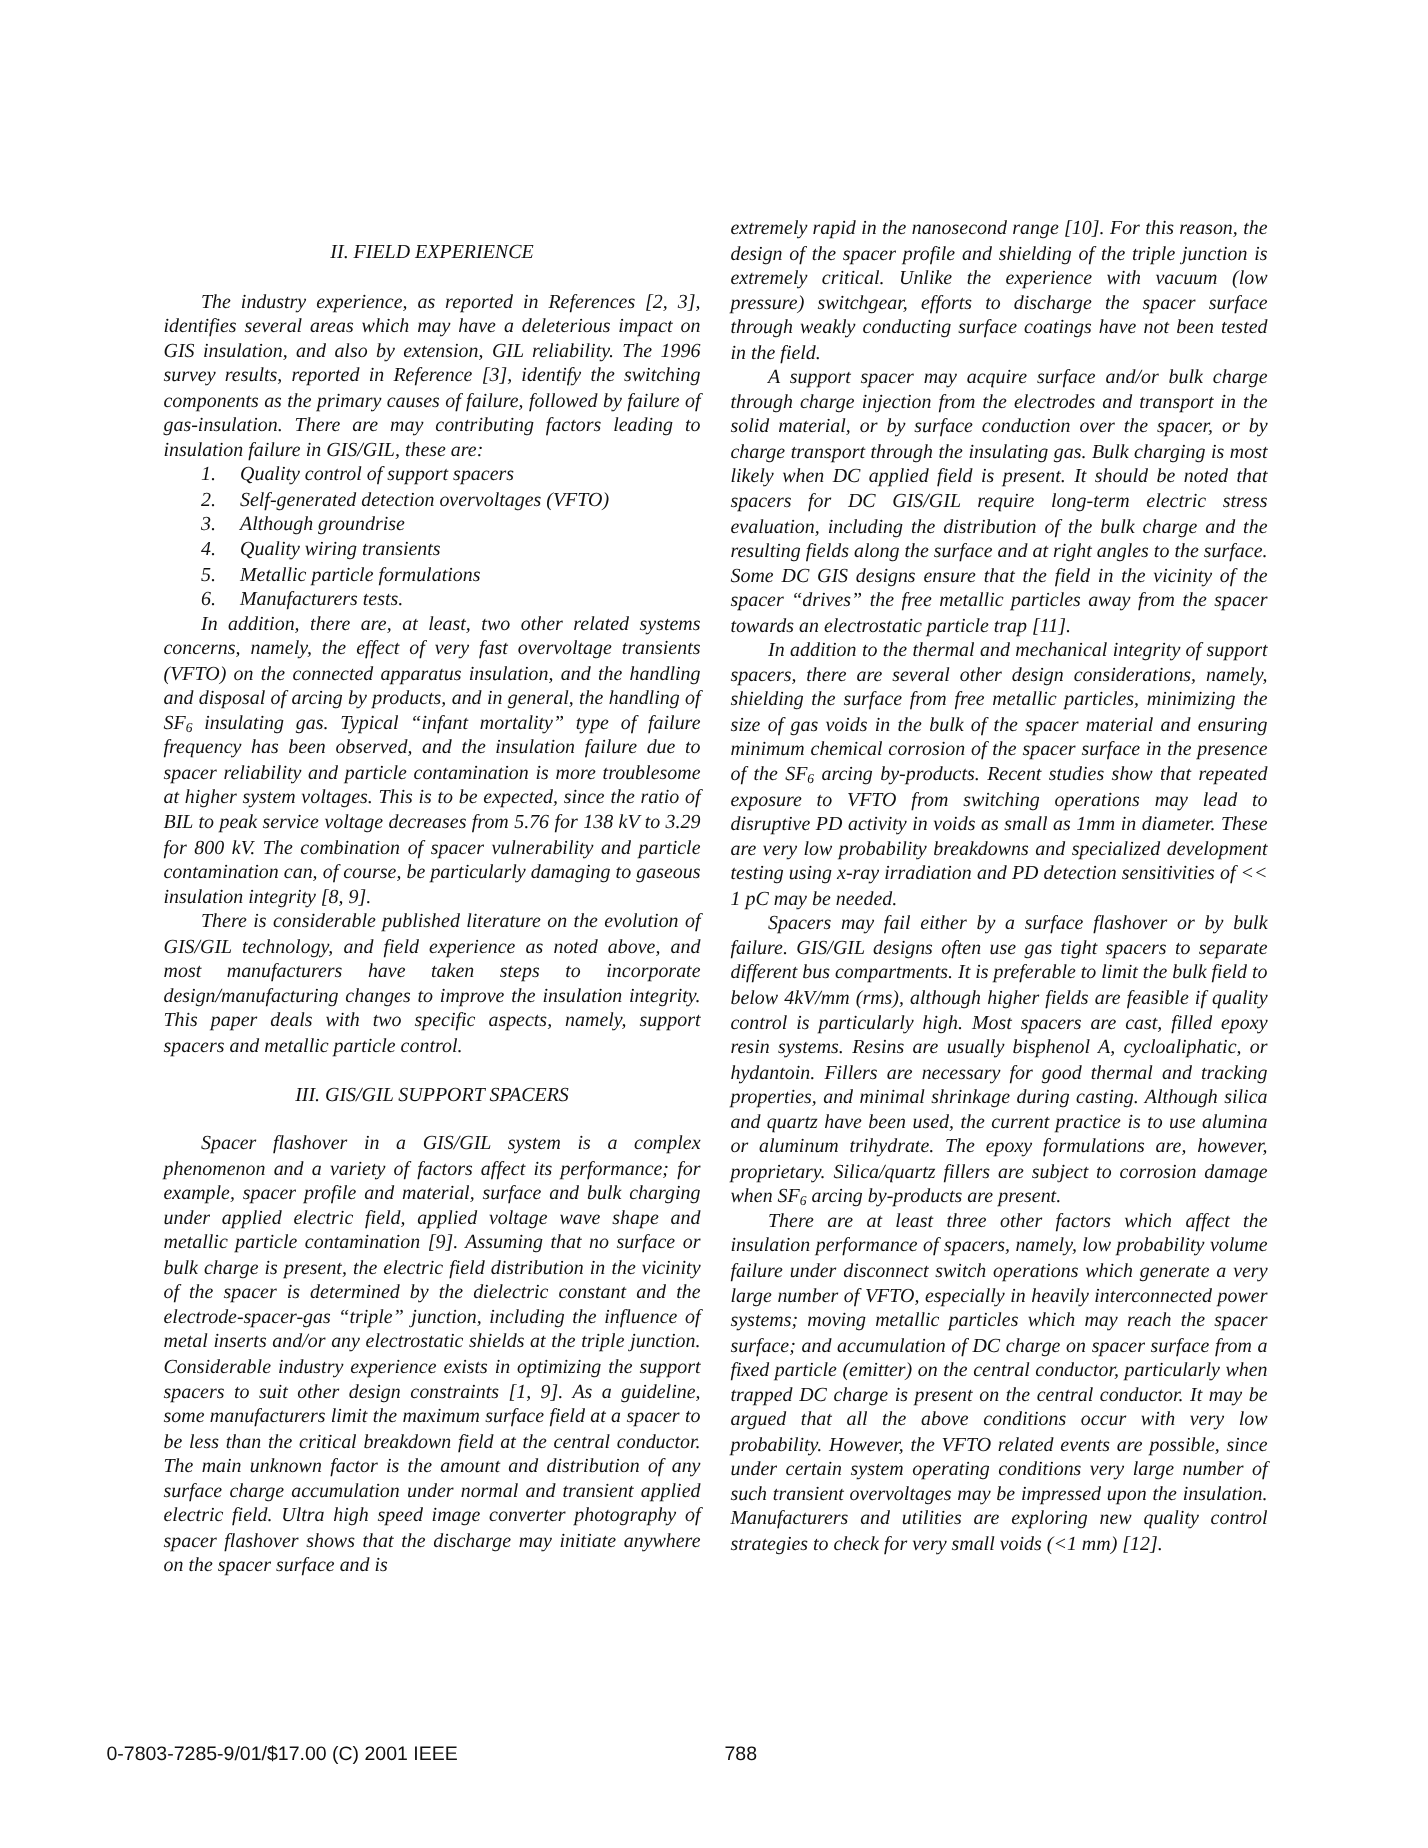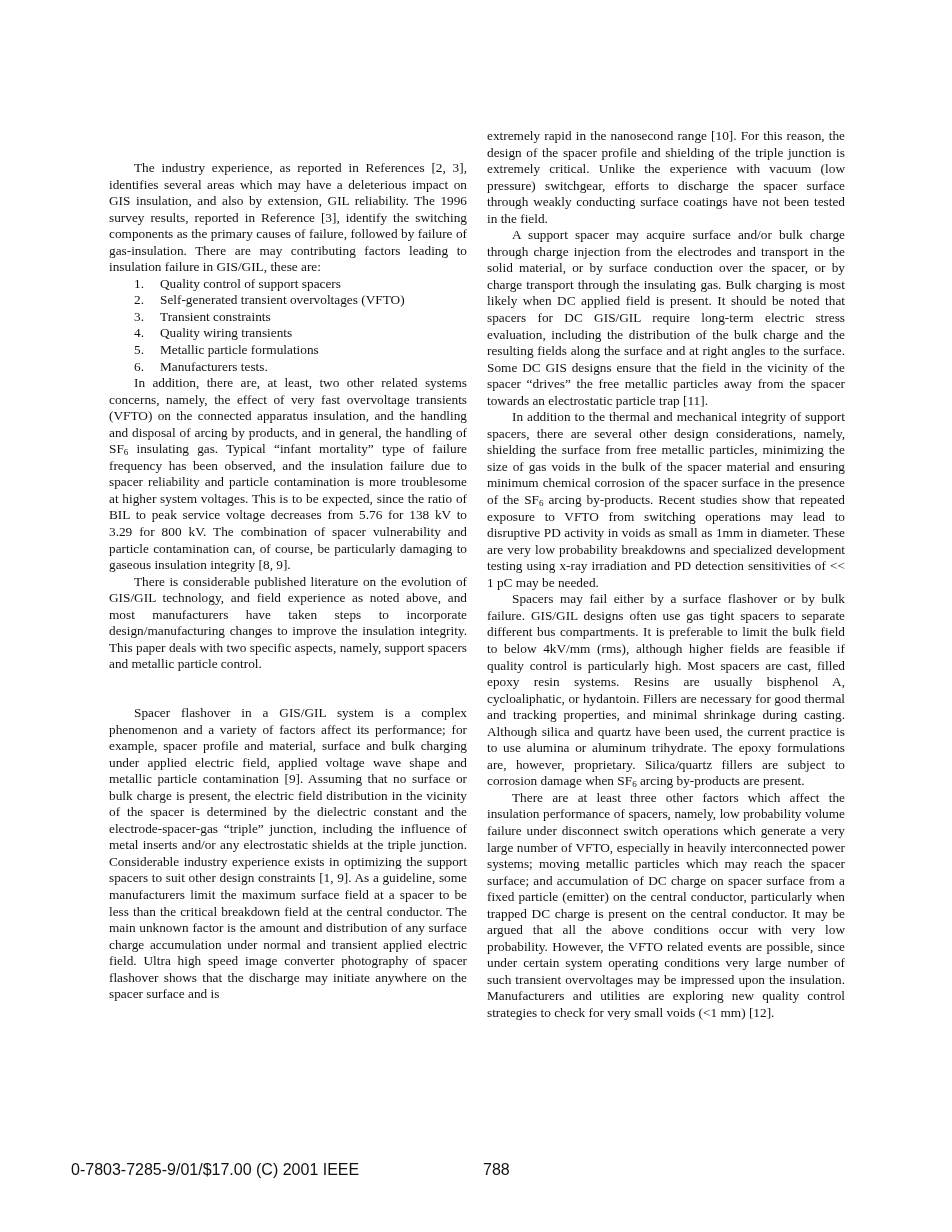--- a/index.html
+++ b/index.html
@@ -1,52 +1,54 @@
 <!DOCTYPE html>
 <html><head>
 <meta charset="utf-8">
 <style>
   html, body { margin: 0; padding: 0; background: #ffffff; }
   body { width: 952px; height: 1232px; position: relative; overflow: hidden; color: #111; }
   .page { position: absolute; left: 0; top: 0; width: 952px; height: 1232px; }
-  .col { position: absolute; top: 128px; width: 358px; font-family: "Liberation Serif", serif; font-size: 13.3px; line-height: 16.55px; }
+  .col { position: absolute; top: 144px; width: 358px; font-family: "Liberation Serif", serif; font-size: 13.3px; line-height: 16.55px; font-style: italic; }
   .col-left { left: 109px; }
   .col-right { left: 487px; }
   .heading { text-align: center; margin: 0; font-size: 13.3px; font-weight: normal; }
   .p { margin: 0; text-align: justify; text-indent: 25px; hyphens: none; }
   .p.noindent { text-indent: 0; }
   .list { margin: 0; padding: 0; list-style: none; }
   .list li { position: relative; padding-left: 51px; }
   .list .num { position: absolute; left: 25px; }
   sub { font-size: 9px; line-height: 0; vertical-align: -2px; }
   .gap-md { height: 16px; }
-  .footer { position: absolute; top: 1161px; font-family: "Liberation Sans", sans-serif; font-size: 16px; }
+  .footer { position: absolute; top: 1161px; font-family: "Liberation Sans", sans-serif; font-size: 13px; }
   .footer-left { left: 71px; }
   .footer-right { left: 466px; margin-left: 17px; }
 </style>
 </head>
 <body>
 
 <div class="page">
 
   <div class="col col-left">
     <div style="height:16px"></div>
+    <h2 class="heading">II. FIELD EXPERIENCE</h2>
     <div class="gap-md"></div>
     <p class="p">The industry experience, as reported in References [2, 3], identifies several areas which may have a deleterious impact on GIS insulation, and also by extension, GIL reliability. The 1996 survey results, reported in Reference [3], identify the switching components as the primary causes of failure, followed by failure of gas-insulation. There are may contributing factors leading to insulation failure in GIS/GIL, these are:</p>
     <ul class="list">
       <li><span class="num">1.</span><span>Quality control of support spacers</span></li>
-      <li><span class="num">2.</span><span>Self-generated transient overvoltages (VFTO)</span></li>
-      <li><span class="num">3.</span><span>Transient constraints</span></li>
+      <li><span class="num">2.</span><span>Self-generated detection overvoltages (VFTO)</span></li>
+      <li><span class="num">3.</span><span>Although groundrise</span></li>
       <li><span class="num">4.</span><span>Quality wiring transients</span></li>
       <li><span class="num">5.</span><span>Metallic particle formulations</span></li>
       <li><span class="num">6.</span><span>Manufacturers tests.</span></li>
     </ul>
     <p class="p"><span>In addition, there are, at least, two other related systems concerns, namely, the effect of very fast overvoltage transients (VFTO) on the connected apparatus insulation, and the handling and disposal of arcing by products, and in general, the handling of SF</span><sub>6</sub><span> insulating gas. Typical “infant mortality” type of failure frequency has been observed, and the insulation failure due to spacer reliability and particle contamination is more troublesome at higher system voltages. This is to be expected, since the ratio of BIL to peak service voltage decreases from 5.76 for 138 kV to 3.29 for 800 kV. The combination of spacer vulnerability and particle contamination can, of course, be particularly damaging to gaseous insulation integrity [8, 9].</span></p>
     <p class="p">There is considerable published literature on the evolution of GIS/GIL technology, and field experience as noted above, and most manufacturers have taken steps to incorporate design/manufacturing changes to improve the insulation integrity. This paper deals with two specific aspects, namely, support spacers and metallic particle control.</p>
     <div class="gap-md"></div>
+    <h2 class="heading">III. GIS/GIL SUPPORT SPACERS</h2>
     <div class="gap-md"></div>
     <p class="p">Spacer flashover in a GIS/GIL system is a complex phenomenon and a variety of factors affect its performance; for example, spacer profile and material, surface and bulk charging under applied electric field, applied voltage wave shape and metallic particle contamination [9]. Assuming that no surface or bulk charge is present, the electric field distribution in the vicinity of the spacer is determined by the dielectric constant and the electrode-spacer-gas “triple” junction, including the influence of metal inserts and/or any electrostatic shields at the triple junction. Considerable industry experience exists in optimizing the support spacers to suit other design constraints [1, 9]. As a guideline, some manufacturers limit the maximum surface field at a spacer to be less than the critical breakdown field at the central conductor. The main unknown factor is the amount and distribution of any surface charge accumulation under normal and transient applied electric field. Ultra high speed image converter photography of spacer flashover shows that the discharge may initiate anywhere on the spacer surface and is</p>
   </div>
 
   <div class="col col-right">
     <p class="p noindent">extremely rapid in the nanosecond range [10].  For this reason, the design of the spacer profile and shielding of the triple junction is extremely critical. Unlike the experience with vacuum (low pressure) switchgear, efforts to discharge the spacer surface through weakly conducting surface coatings have not been tested in the field.</p>
     <p class="p">A support spacer may acquire surface and/or bulk charge through charge injection from the electrodes and transport in the solid material, or by surface conduction over the spacer, or by charge transport through the insulating gas. Bulk charging is most likely when DC applied field is present. It should be noted that spacers for DC GIS/GIL require long-term electric stress evaluation, including the distribution of the bulk charge and the resulting fields along the surface and at right angles to the surface. Some DC GIS designs ensure that the field in the vicinity of the spacer “drives” the free metallic particles away from the spacer towards an electrostatic particle trap [11].</p>
     <p class="p"><span>In addition to the thermal and mechanical integrity of support spacers, there are several other design considerations, namely, shielding the surface from free metallic particles, minimizing the size of gas voids in the bulk of the spacer material and ensuring minimum chemical corrosion of the spacer surface in the presence of the SF</span><sub>6</sub><span> arcing by-products. Recent studies show that repeated exposure to VFTO from switching operations may lead to disruptive PD activity in voids as small as 1mm in diameter. These are very low probability breakdowns and specialized development testing using x-ray irradiation and PD detection sensitivities of &lt;&lt; 1 pC may be needed.</span></p>
     <p class="p"><span>Spacers may fail either by a surface flashover or by bulk failure. GIS/GIL designs often use gas tight spacers to separate different bus compartments. It is preferable to limit the bulk field to below 4kV/mm (rms), although higher fields are feasible if quality control is particularly high. Most spacers are cast, filled epoxy resin systems. Resins are usually bisphenol A, cycloaliphatic, or hydantoin. Fillers are necessary for good thermal and tracking properties, and minimal shrinkage during casting. Although silica and quartz have been used, the current practice is to use alumina or aluminum trihydrate. The epoxy formulations are, however, proprietary. Silica/quartz fillers are subject to corrosion damage when SF</span><sub>6</sub><span> arcing by-products are present.</span></p>
     <p class="p">There are at least three other factors which affect the insulation performance of spacers, namely, low probability volume failure under disconnect switch operations which generate a very large number of VFTO, especially in heavily interconnected power systems; moving metallic particles which may reach the spacer surface; and accumulation of DC charge on spacer surface from a fixed particle (emitter) on the central conductor, particularly when trapped DC charge is present on the central conductor. It may be argued that all the above conditions occur with very low probability. However, the VFTO related events are possible, since under certain system operating conditions very large number of such transient overvoltages may be impressed upon the insulation. Manufacturers and utilities are exploring new quality control strategies to check for very small voids (&lt;1 mm) [12].</p>

